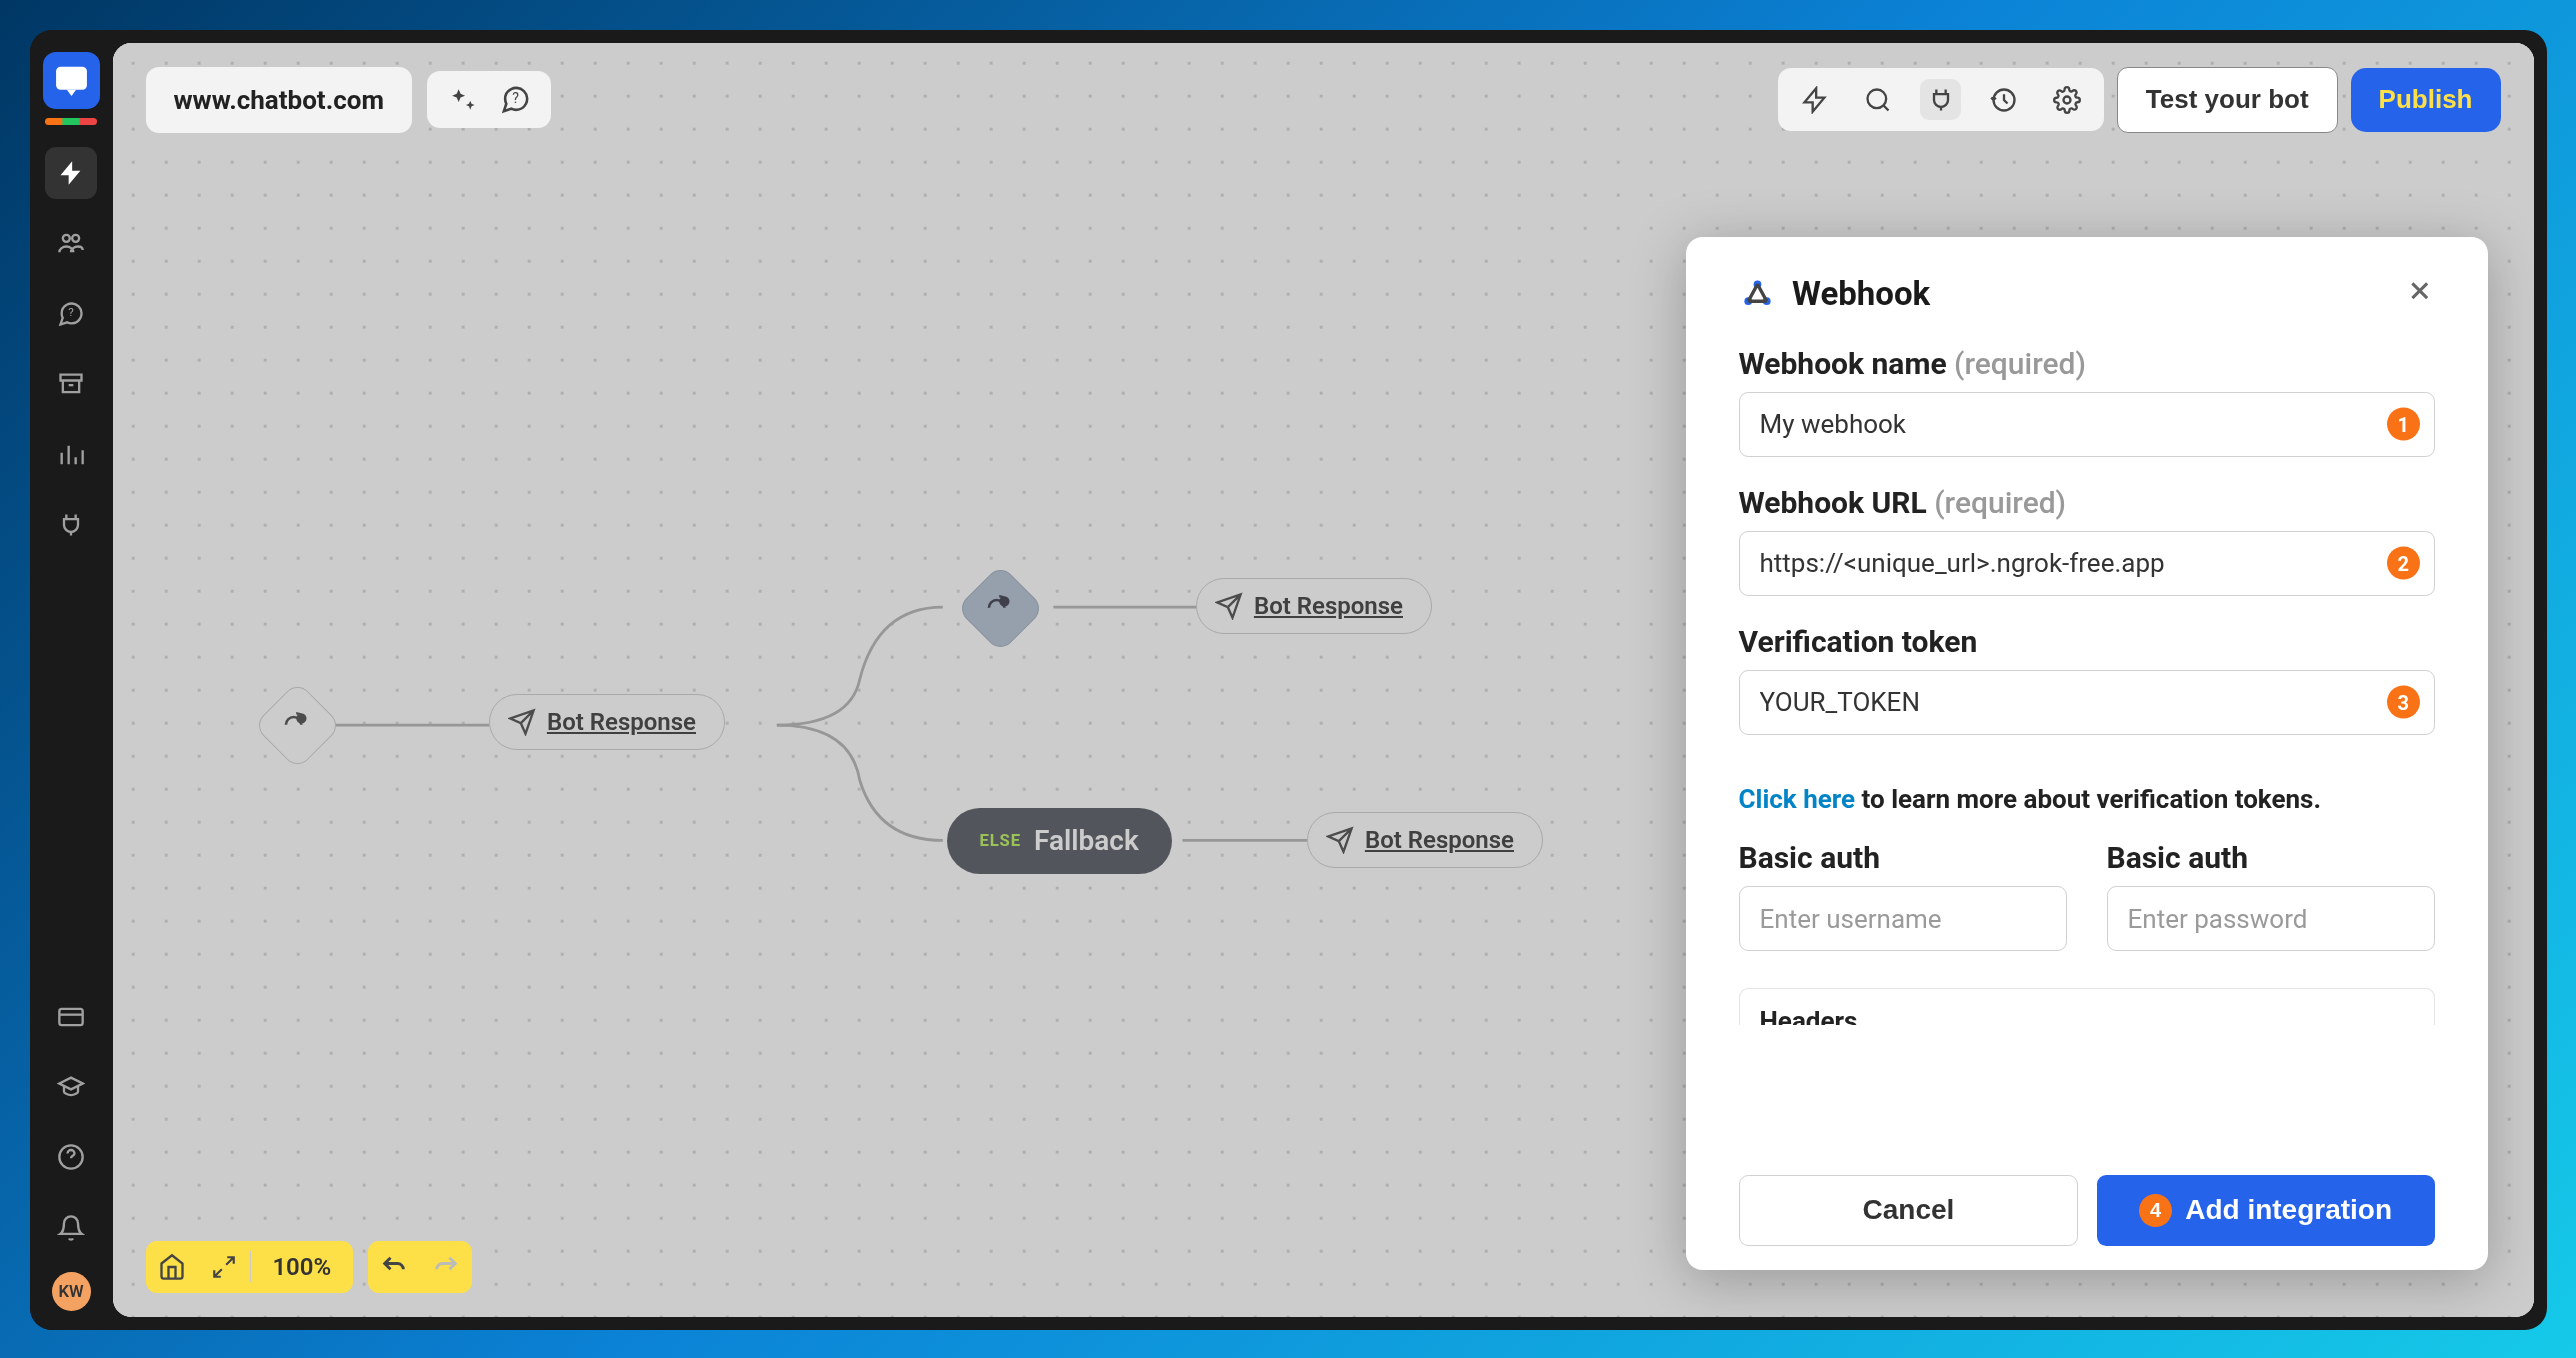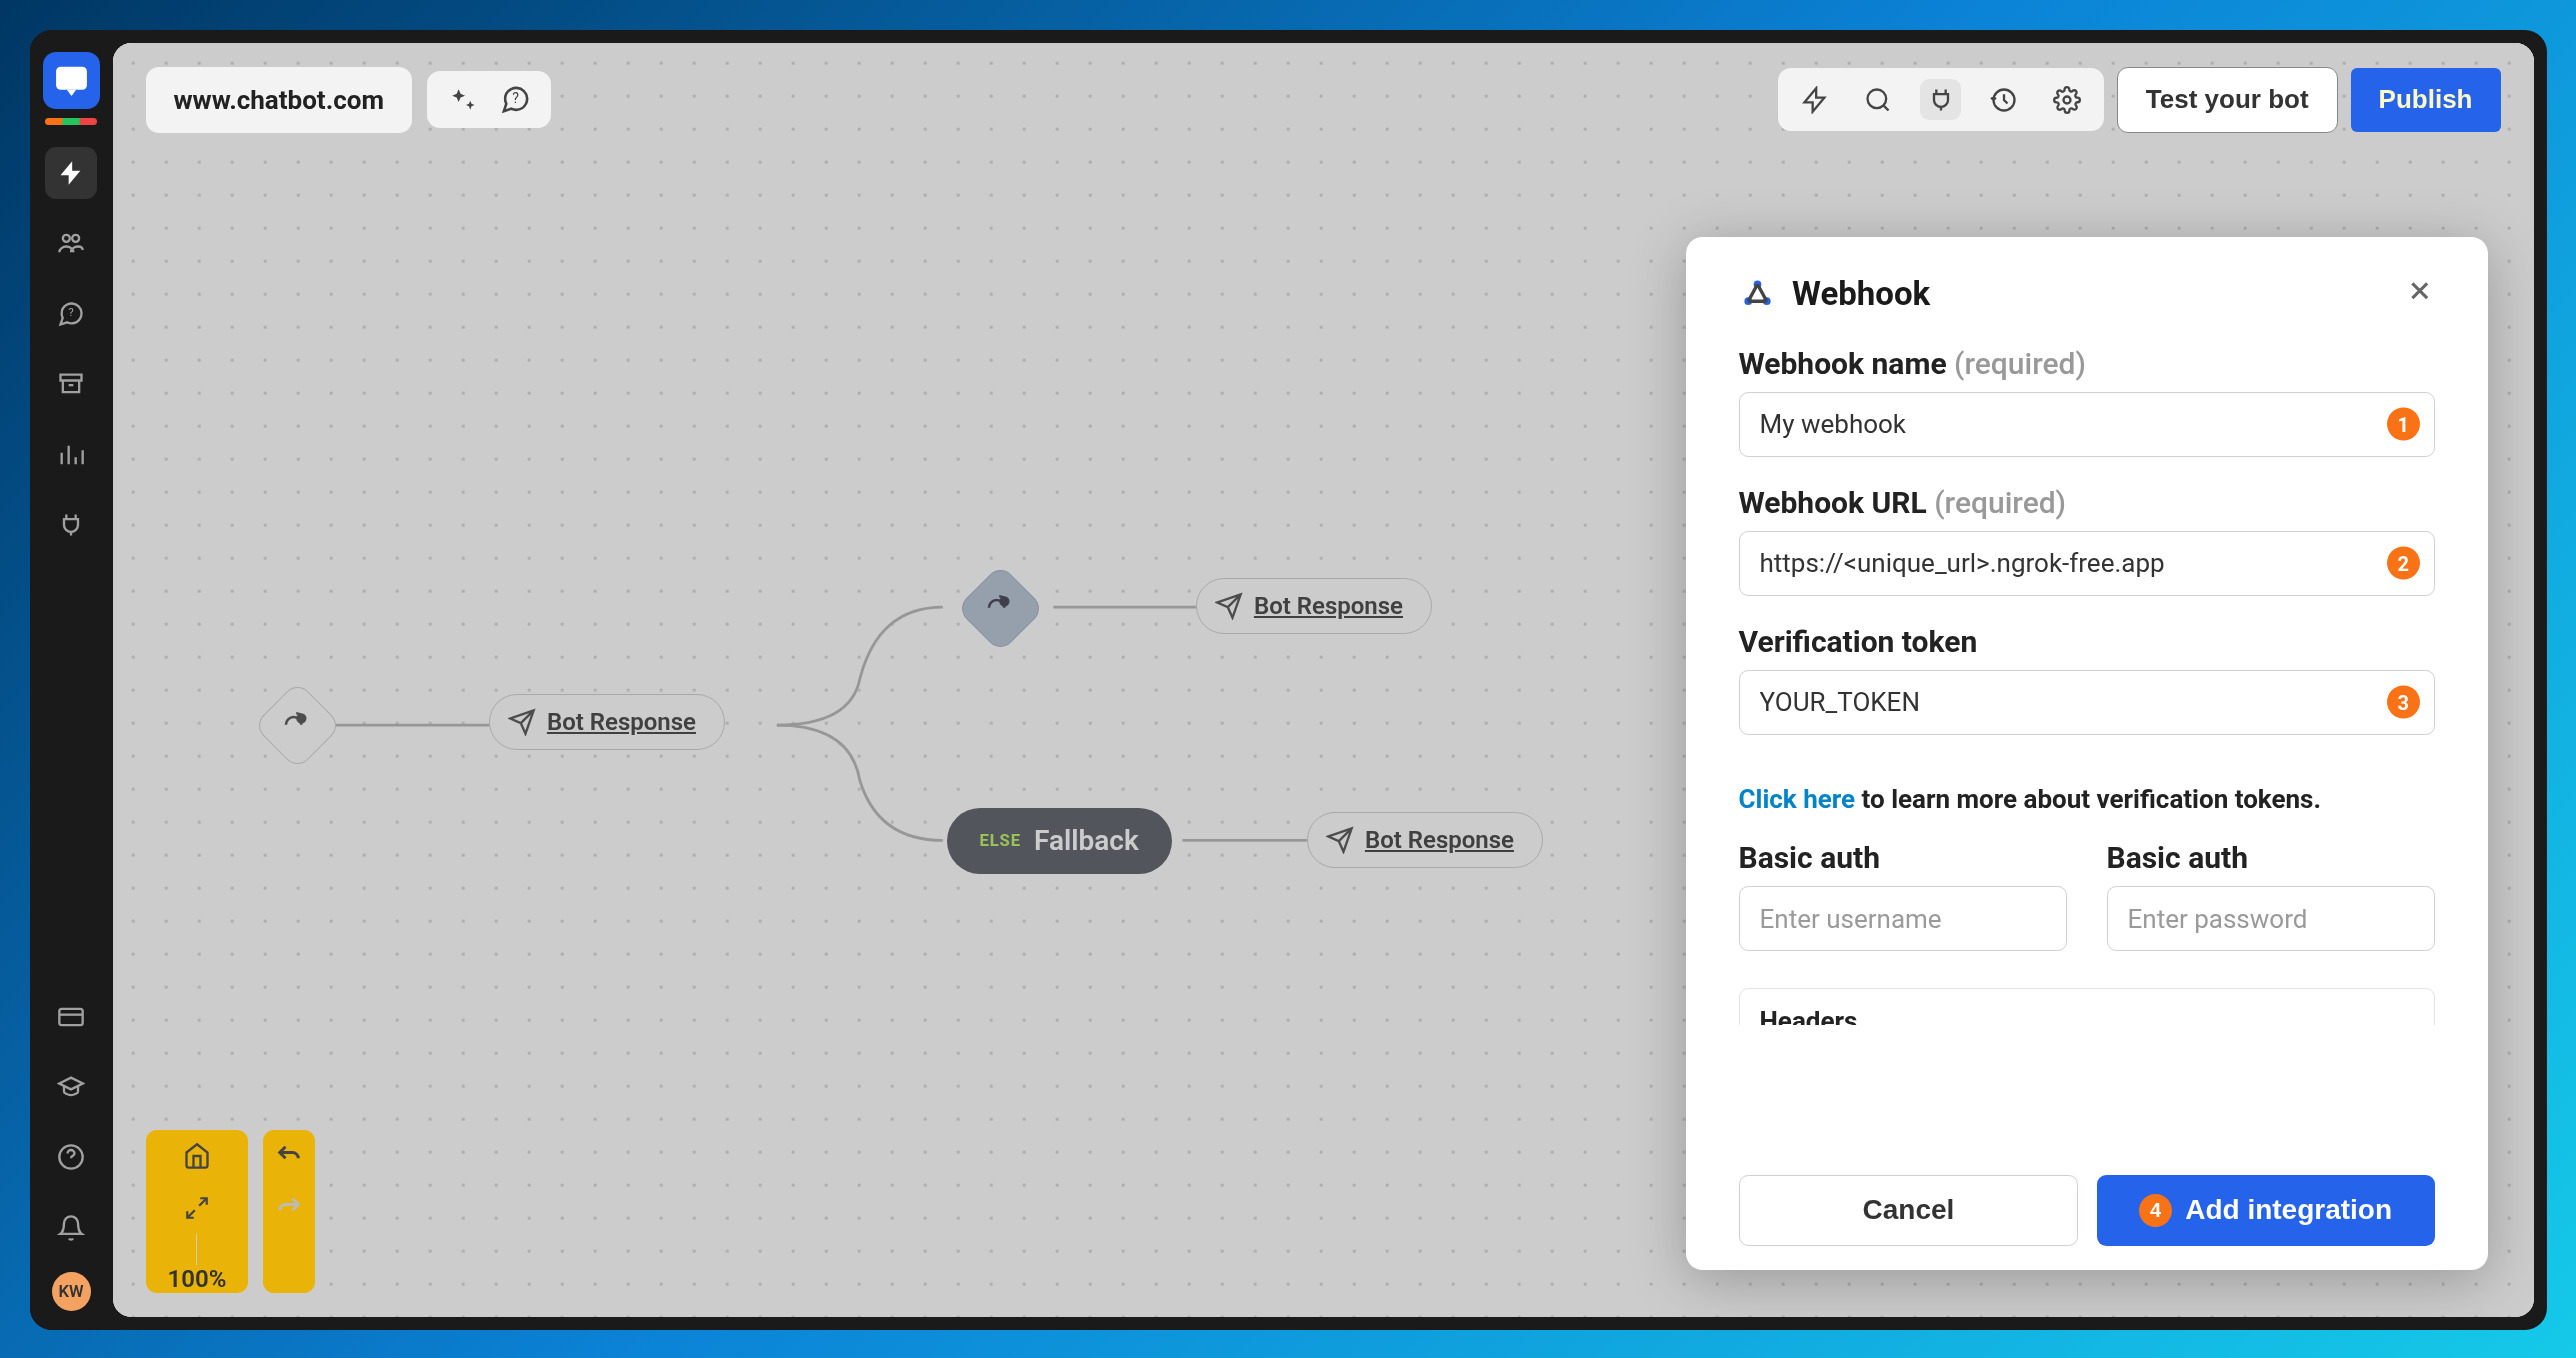--- a/index.html
+++ b/index.html
@@ -168,25 +168,25 @@
     border-radius: 11px;
     padding: 16.6px 28px;
     font-size: 26px;
     font-weight: 600;
     color: #333;
     cursor: pointer;
   }
   .btn-primary {
     background: #2563eb;
     border: none;
-    border-radius: 6px;
+    border-radius: 15px;
     padding: 16.6px 28px;
     font-size: 26px;
     font-weight: 600;
-    color: #fef9c3;
+    color: #fde047;
     cursor: pointer;
   }
   
   .node {
     position: absolute;
     display: flex;
     align-items: center;
     gap: 11px;
     background: #fff;
     border: 1.8px solid #d0d0d0;
@@ -245,25 +245,24 @@
   
   .bottom-controls {
     position: absolute;
     bottom: 24px;
     left: 33px;
     display: flex;
     gap: 14.8px;
     z-index: 5;
   }
   .ctrl-box {
-    background: #eab308;
+    background: #fde047;
     border-radius: 11px;
     display: flex;
     align-items: center;
-    flex-direction: column;
   }
   .ctrl-box .slot {
     width: 52px;
     height: 52px;
     display: flex;
     align-items: center;
     justify-content: center;
     color: #444;
   }
   .ctrl-box .zoom-text {

